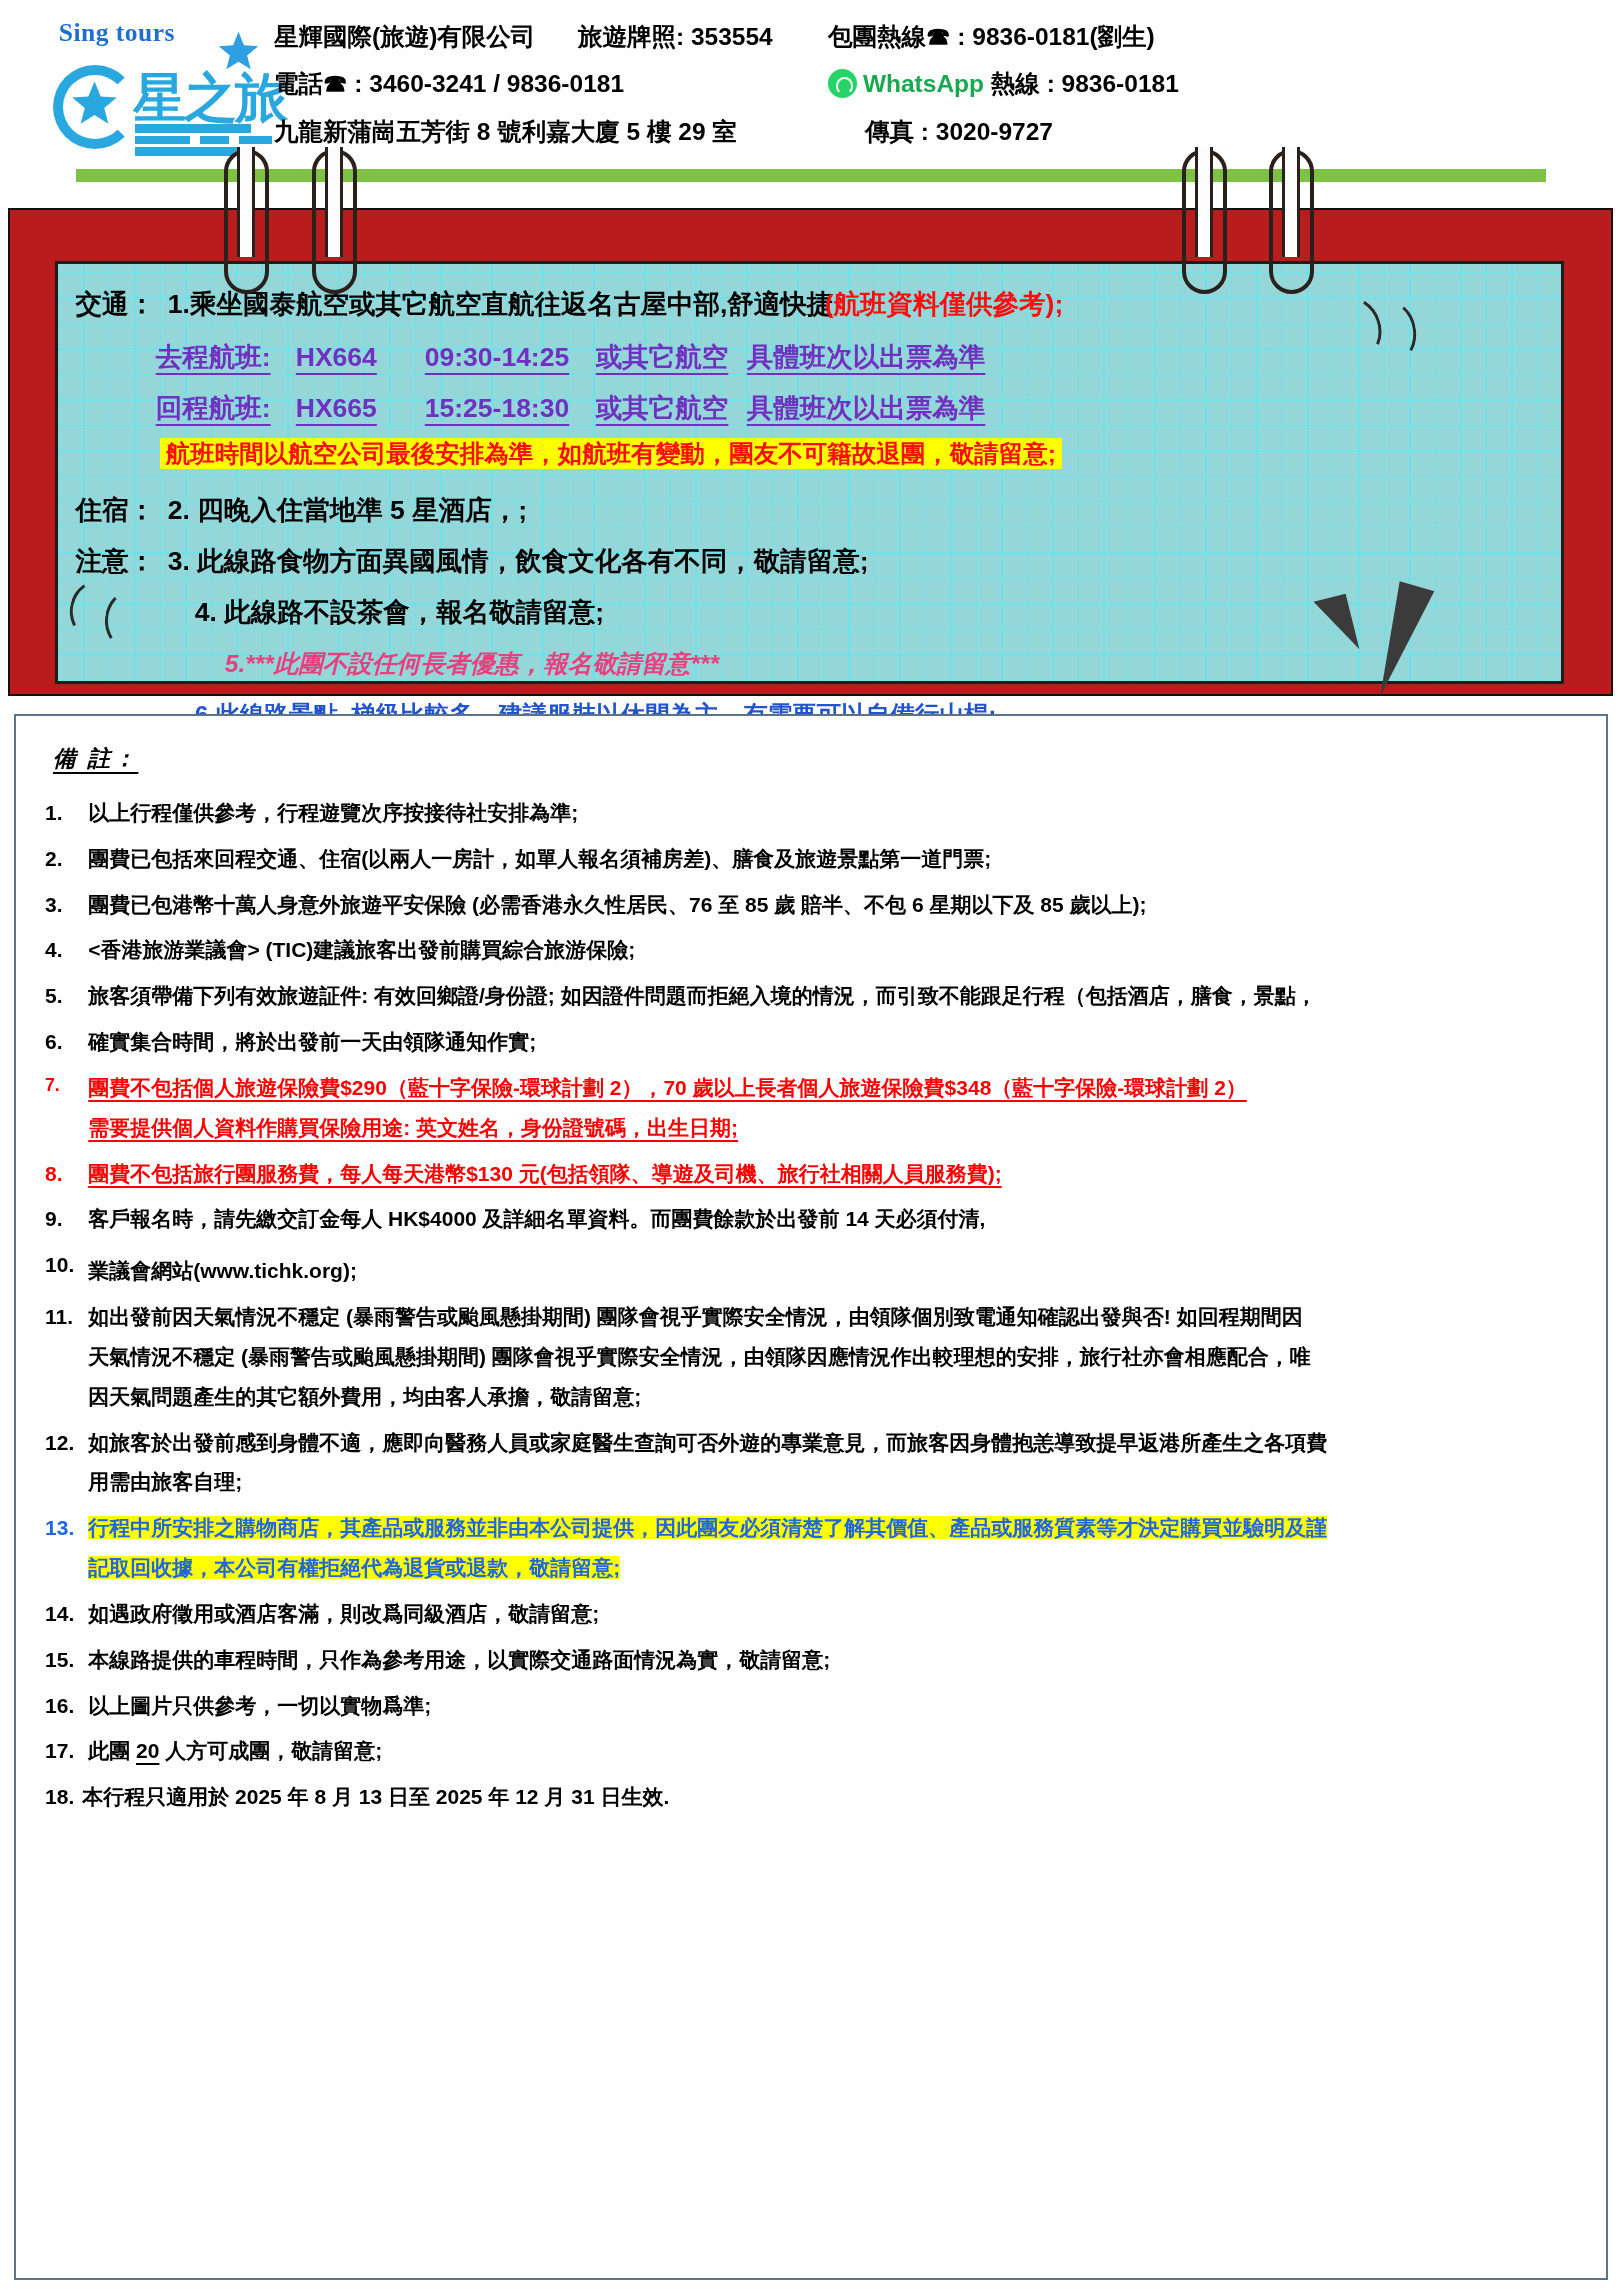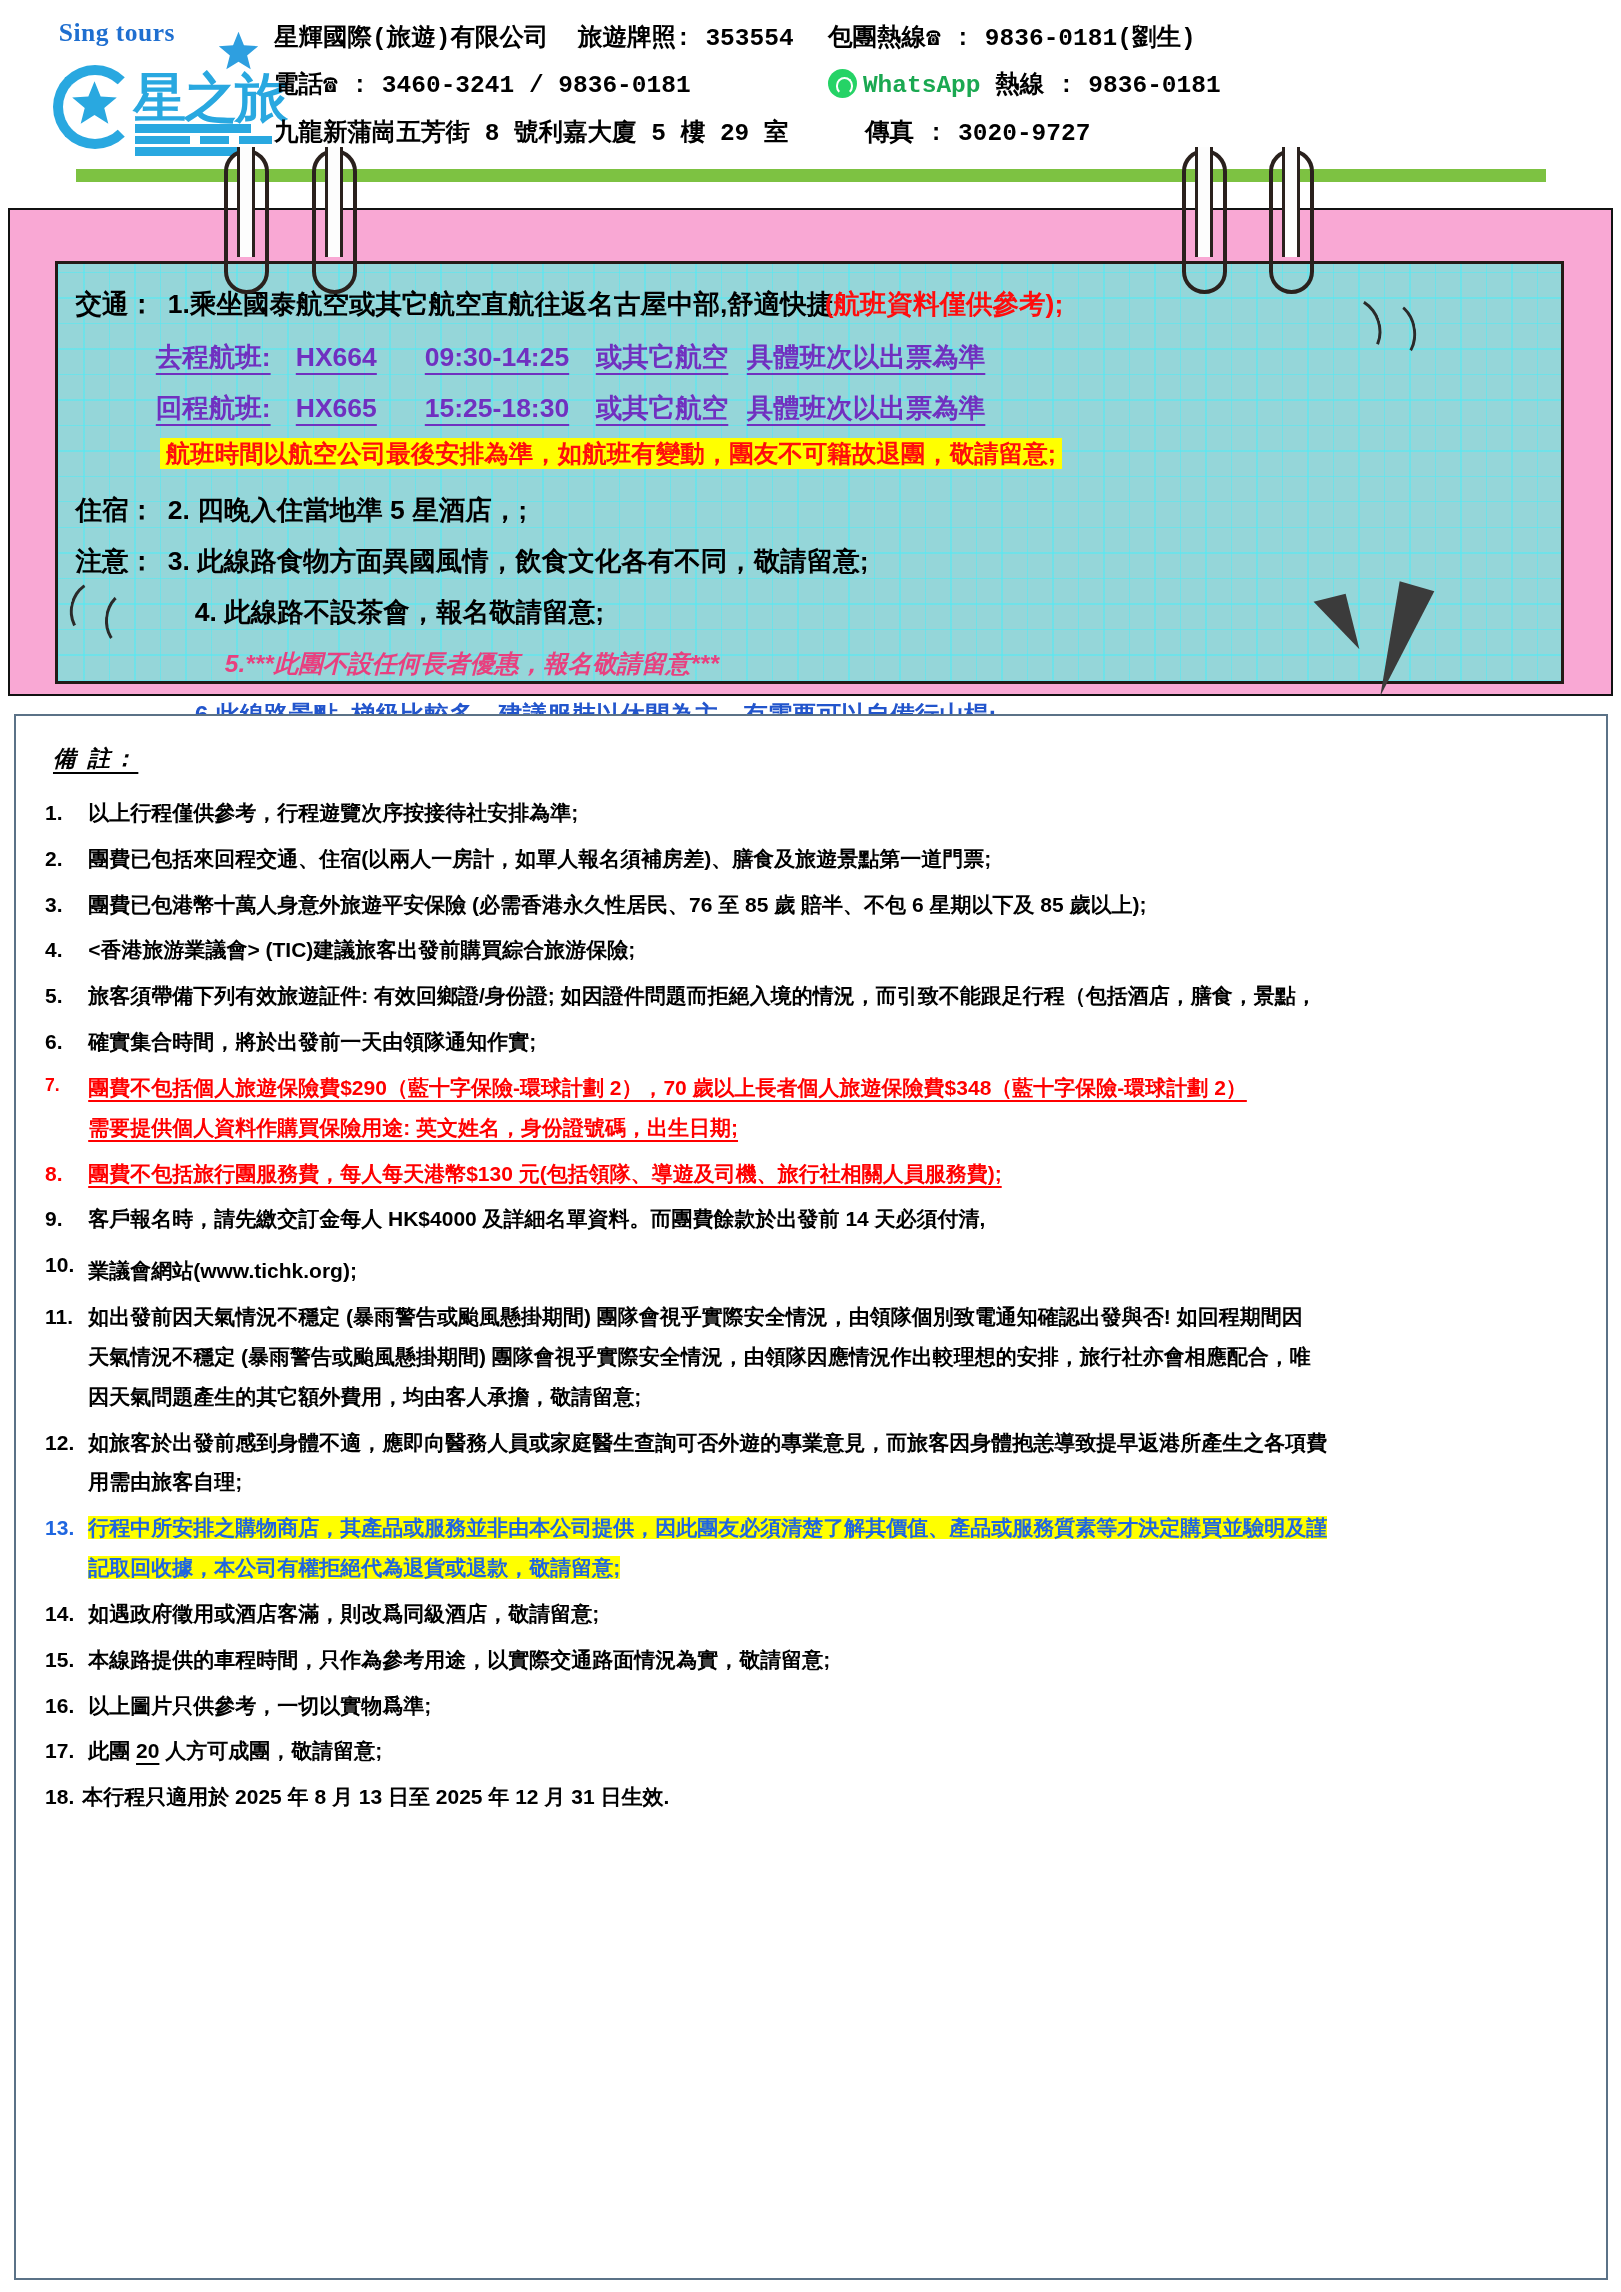--- a/index.html
+++ b/index.html
@@ -84,21 +84,21 @@
   .lb1 { left: 0; top: 0; width: 116px; height: 8.8px; }
   .lb2 { left: 0; top: 12.7px; width: 55px; height: 7.8px; }
   .lb3 { left: 65px; top: 12.7px; width: 29px; height: 7.8px; }
   .lb4 { left: 104px; top: 12.7px; width: 33px; height: 7.8px; }
   .lb5 { left: 0; top: 23.5px; width: 116px; height: 8.8px; }
 
   .hdr-text {
     position: absolute;
     left: 274px; top: 19.6px;
     width: 1304px;
-    font-family: Liberation Mono, monospace;
+    font-family: Liberation Sans, sans-serif;
   }
   .hdr-row {
     display: flex;
     align-items: baseline;
     font-weight: bold;
     font-size: 24.5px;
     color: #000;
     margin-bottom: 14.7px;
     white-space: nowrap;
   }
@@ -130,21 +130,21 @@
     width: 1470px; height: 12.7px;
     background: #7dc242;
   }
 
   
   .panel-outer {
     position: absolute;
     left: 7.8px; top: 208px;
     width: 1605px; height: 488px;
     border: 2.9px solid #111;
-    background: #f9a8d4;
+    background: #b91c1c;
   }
   .panel-inner {
     position: absolute;
     left: 45px; top: 51px;
     width: 1509px; height: 423px;
     background:
       repeating-linear-gradient(0deg, rgba(80,235,245,.55) 0 1.3px, transparent 1.3px 25.5px),
       repeating-linear-gradient(90deg, rgba(80,235,245,.55) 0 1.3px, transparent 1.3px 25.5px),
       #95d6d9;
     border: 3.9px solid #241a16;

